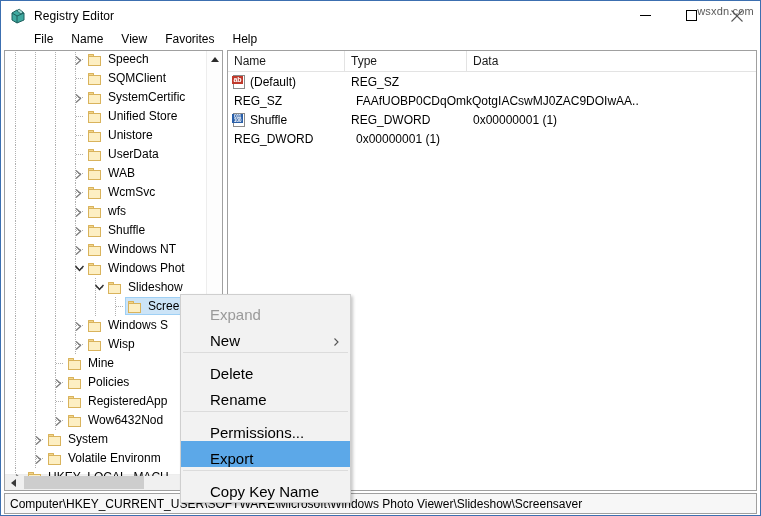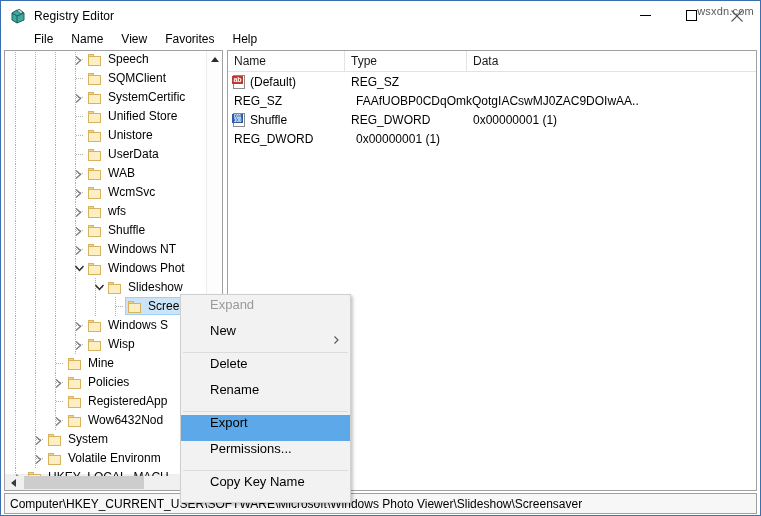--- a/index.html
+++ b/index.html
@@ -246,22 +246,22 @@
     width: 171px;
     background: #f2f2f2;
     border: 1px solid #cfcfcf;
     box-shadow: 2px 2px 3px rgba(0,0,0,.22);
     padding: 2px 0 2px 0;
     z-index: 50;
   }
   .mi {
     position: relative;
     height: 26px;
-    display: flex; align-items: flex-start;
-    font-size: 13px; color: #000000;
+    display: flex; align-items: flex-end;
+    font-size: 15px; color: #000000;
     padding-left: 29px;
     white-space: nowrap;
   }
   .mi.disabled { color: #9a9a9a; }
   .mi.hl { background: #5ca8e8; color: #000000; }
   .mi .subarrow {
     position: absolute; right: 11px; top: 9px;
   }
   .msep {
     height: 1px; margin: 3px 2px 3px 2px;
@@ -814,25 +814,25 @@
           </svg></span>
       </div>
       <div class="msep"></div>
       <div class="mi">
         <span>Delete</span>
       </div>
       <div class="mi">
         <span>Rename</span>
       </div>
       <div class="msep"></div>
+      <div class="mi">
+        <span>Permissions...</span>
+      </div>
       <div class="mi hl">
         <span>Export</span>
-      </div>
-      <div class="mi">
-        <span>Permissions...</span>
       </div>
       <div class="msep"></div>
       <div class="mi">
         <span>Copy Key Name</span>
       </div>
     </div>
 
   <div id="statusbar">
     <div id="statustext">Computer\HKEY_CURRENT_USER\SOFTWARE\Microsoft\Windows Photo Viewer\Slideshow\Screensaver</div>
   </div>

